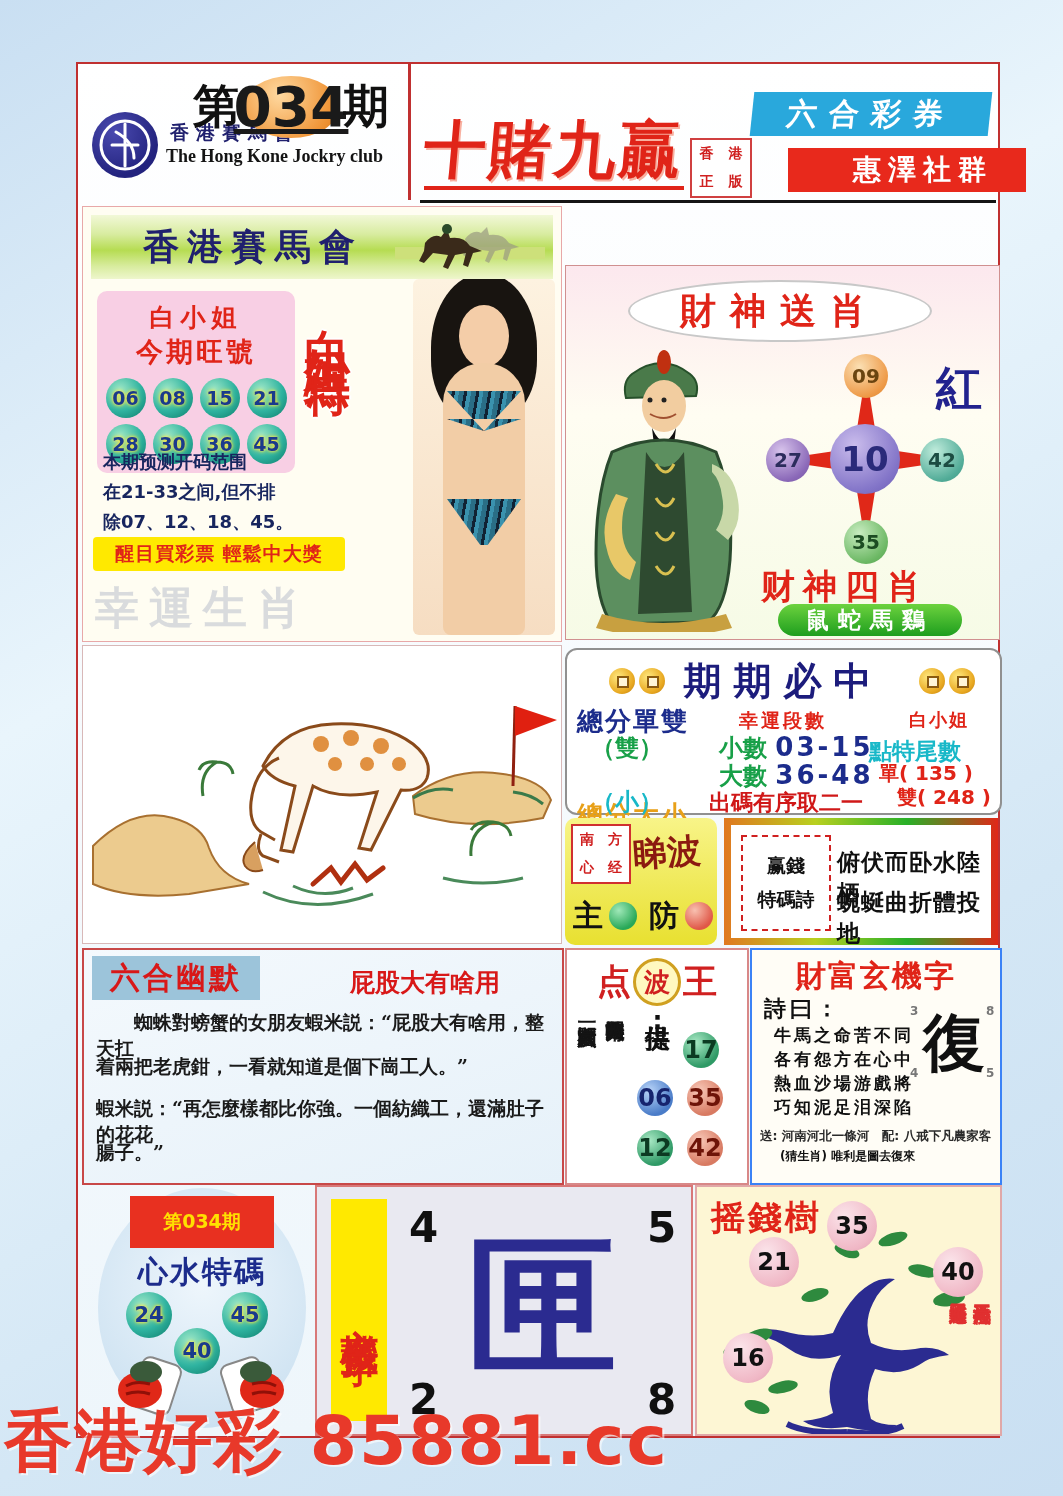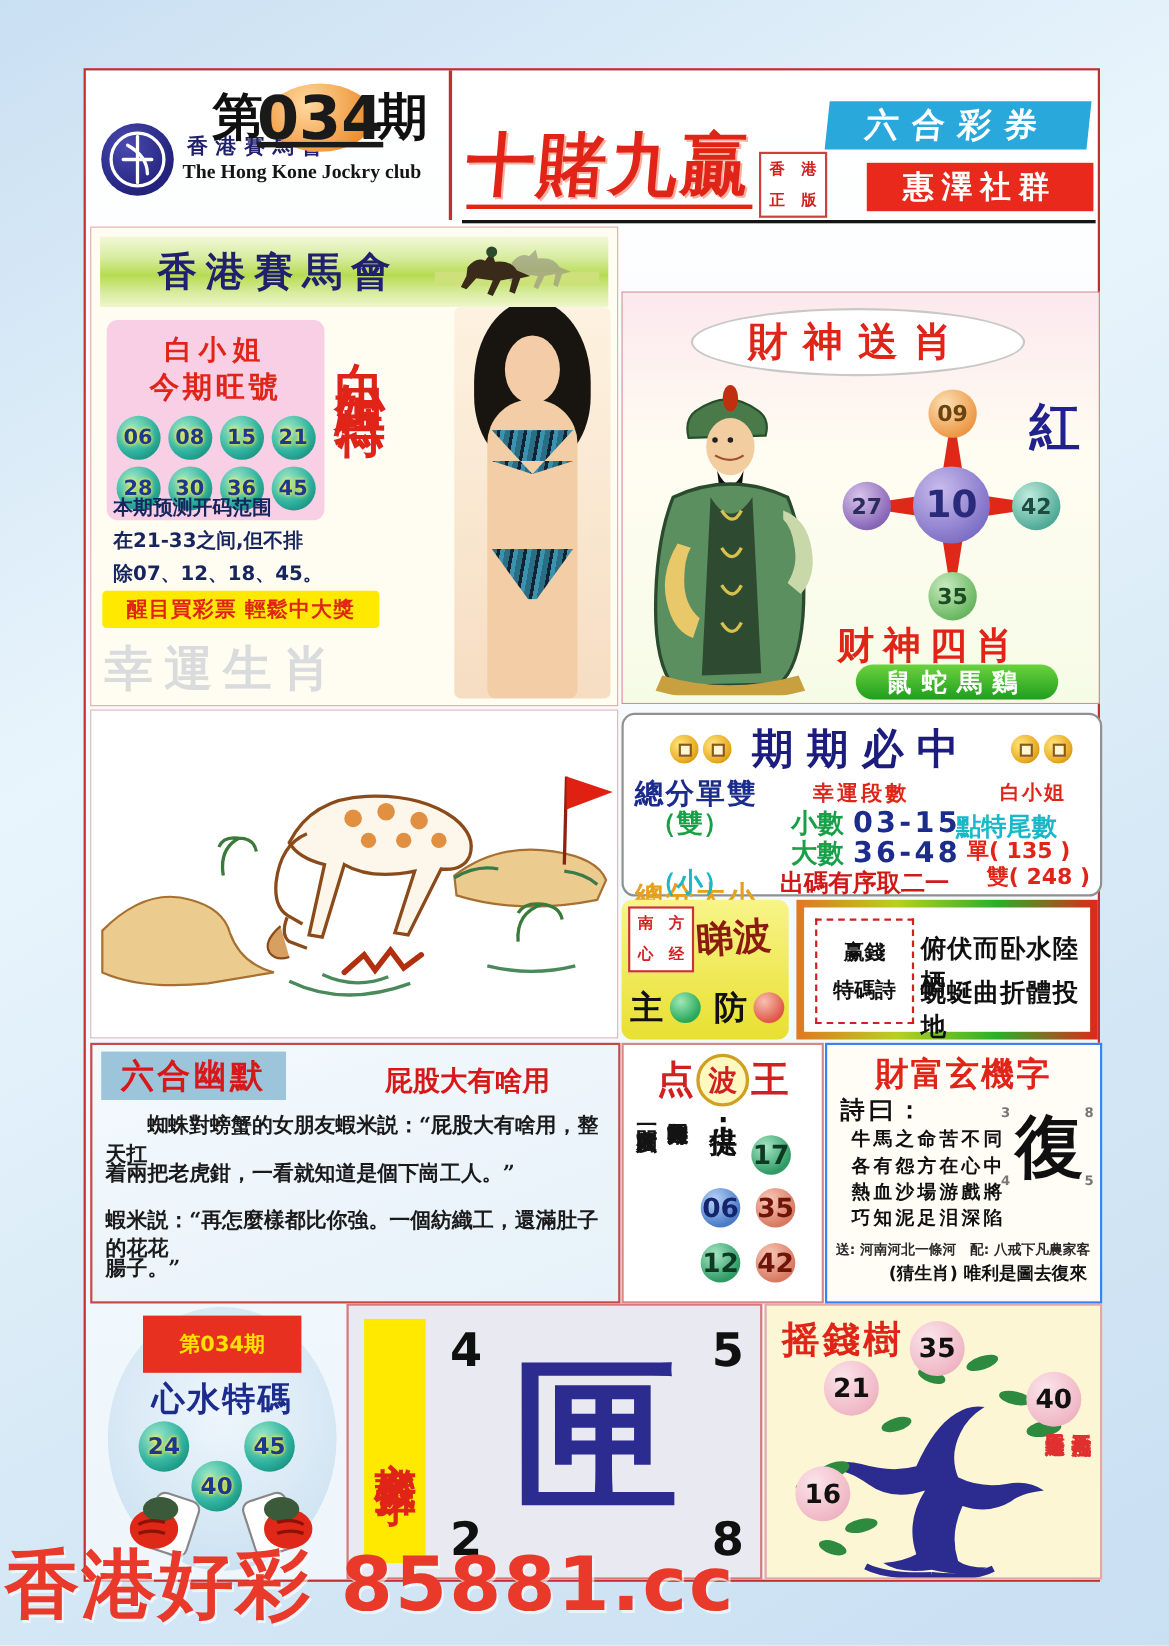--- a/index.html
+++ b/index.html
@@ -27,21 +27,21 @@
   .masthead{left:424px;top:108px;font-size:62px;font-weight:900;color:#e02418;
     letter-spacing:3px;transform:skewX(-5deg);text-shadow:2px 2px 0 #f8b0a0;}
   .masthead-line{left:424px;top:186px;width:260px;height:4px;background:#e02418;}
   .seal{left:690px;top:138px;width:58px;height:56px;border:2px solid #d04040;background:#fff;
     display:grid;grid-template-columns:1fr 1fr;align-items:center;justify-items:center;
     font-size:14px;font-weight:900;color:#d02020;}
   .tag-blue{left:752px;top:92px;width:238px;height:44px;background:#29a8dc;color:#fff;
     font-size:30px;font-weight:900;letter-spacing:12px;display:flex;align-items:center;
     justify-content:center;transform:skewX(-6deg);}
   .tag-red{left:788px;top:148px;width:206px;height:44px;background:#e8291c;color:#fff;
-    font-size:28px;font-weight:900;letter-spacing:7px;display:flex;align-items:center;justify-content:center;}
+    font-size:28px;font-weight:900;letter-spacing:7px;display:flex;align-items:center;justify-content:center;padding-left:32px;}
   .hdr-black-line{left:420px;top:200px;width:576px;height:3px;background:#151515;}
   
   .jockey{left:82px;top:206px;width:478px;height:434px;border:1px solid #e8a8a8;background:#fffdf2;}
   .jockey .banner{position:absolute;left:8px;top:8px;width:462px;height:64px;
     background:linear-gradient(180deg,#f2f8d8 0%,#d8ecA0 30%,#b6dc52 55%,#d8ec9e 80%,#eef6cc 100%);
     display:flex;align-items:center;}
   .jockey .banner .btxt{font-size:36px;font-weight:900;color:#20206e;letter-spacing:8px;margin-left:52px;}
   .jockey .horses{position:absolute;right:8px;top:2px;width:150px;height:60px;}
   .ladybox{position:absolute;left:14px;top:84px;width:198px;height:182px;background:#f8cfe4;border-radius:10px;}
   .ladybox .l1{margin-top:10px;text-align:center;font-size:25px;font-weight:900;color:#e02418;letter-spacing:6px;}
@@ -180,21 +180,21 @@
   
   .caifu{left:750px;top:948px;width:248px;height:233px;border:2px solid #3b82f6;background:#fffdf6;}
   .caifu .ttl{position:absolute;left:0;top:6px;width:100%;text-align:center;
     font-size:30px;font-weight:900;color:#e02418;letter-spacing:2px;}
   .caifu .intro{position:absolute;left:12px;top:44px;font-size:22px;font-weight:900;color:#101010;letter-spacing:4px;}
   .caifu .pl{position:absolute;left:22px;font-size:17px;font-weight:900;color:#101010;letter-spacing:3px;}
   .caifu .big{position:absolute;left:160px;top:58px;width:84px;text-align:center;
     font-size:62px;font-weight:900;color:#101010;line-height:70px;}
   .caifu .dg{position:absolute;font-size:12px;font-weight:700;color:#777;}
   .caifu .f1{position:absolute;left:8px;top:178px;font-size:12.5px;font-weight:900;color:#2a2a2a;}
-  .caifu .f2{position:absolute;left:28px;top:198px;font-size:16px;font-weight:900;color:#111;margin-left:28px;}
+  .caifu .f2{position:absolute;left:28px;top:198px;font-size:12px;font-weight:900;color:#111;}
   
   .watermark{left:4px;top:1396px;font-size:68px;font-weight:900;color:#e8392a;letter-spacing:2px;
     text-shadow:2px 2px 0 rgba(255,255,255,0.6);}
 </style>
 </head>
 <body>
 
 <div class="abs frame"></div>
 
 <div class="abs logo">

